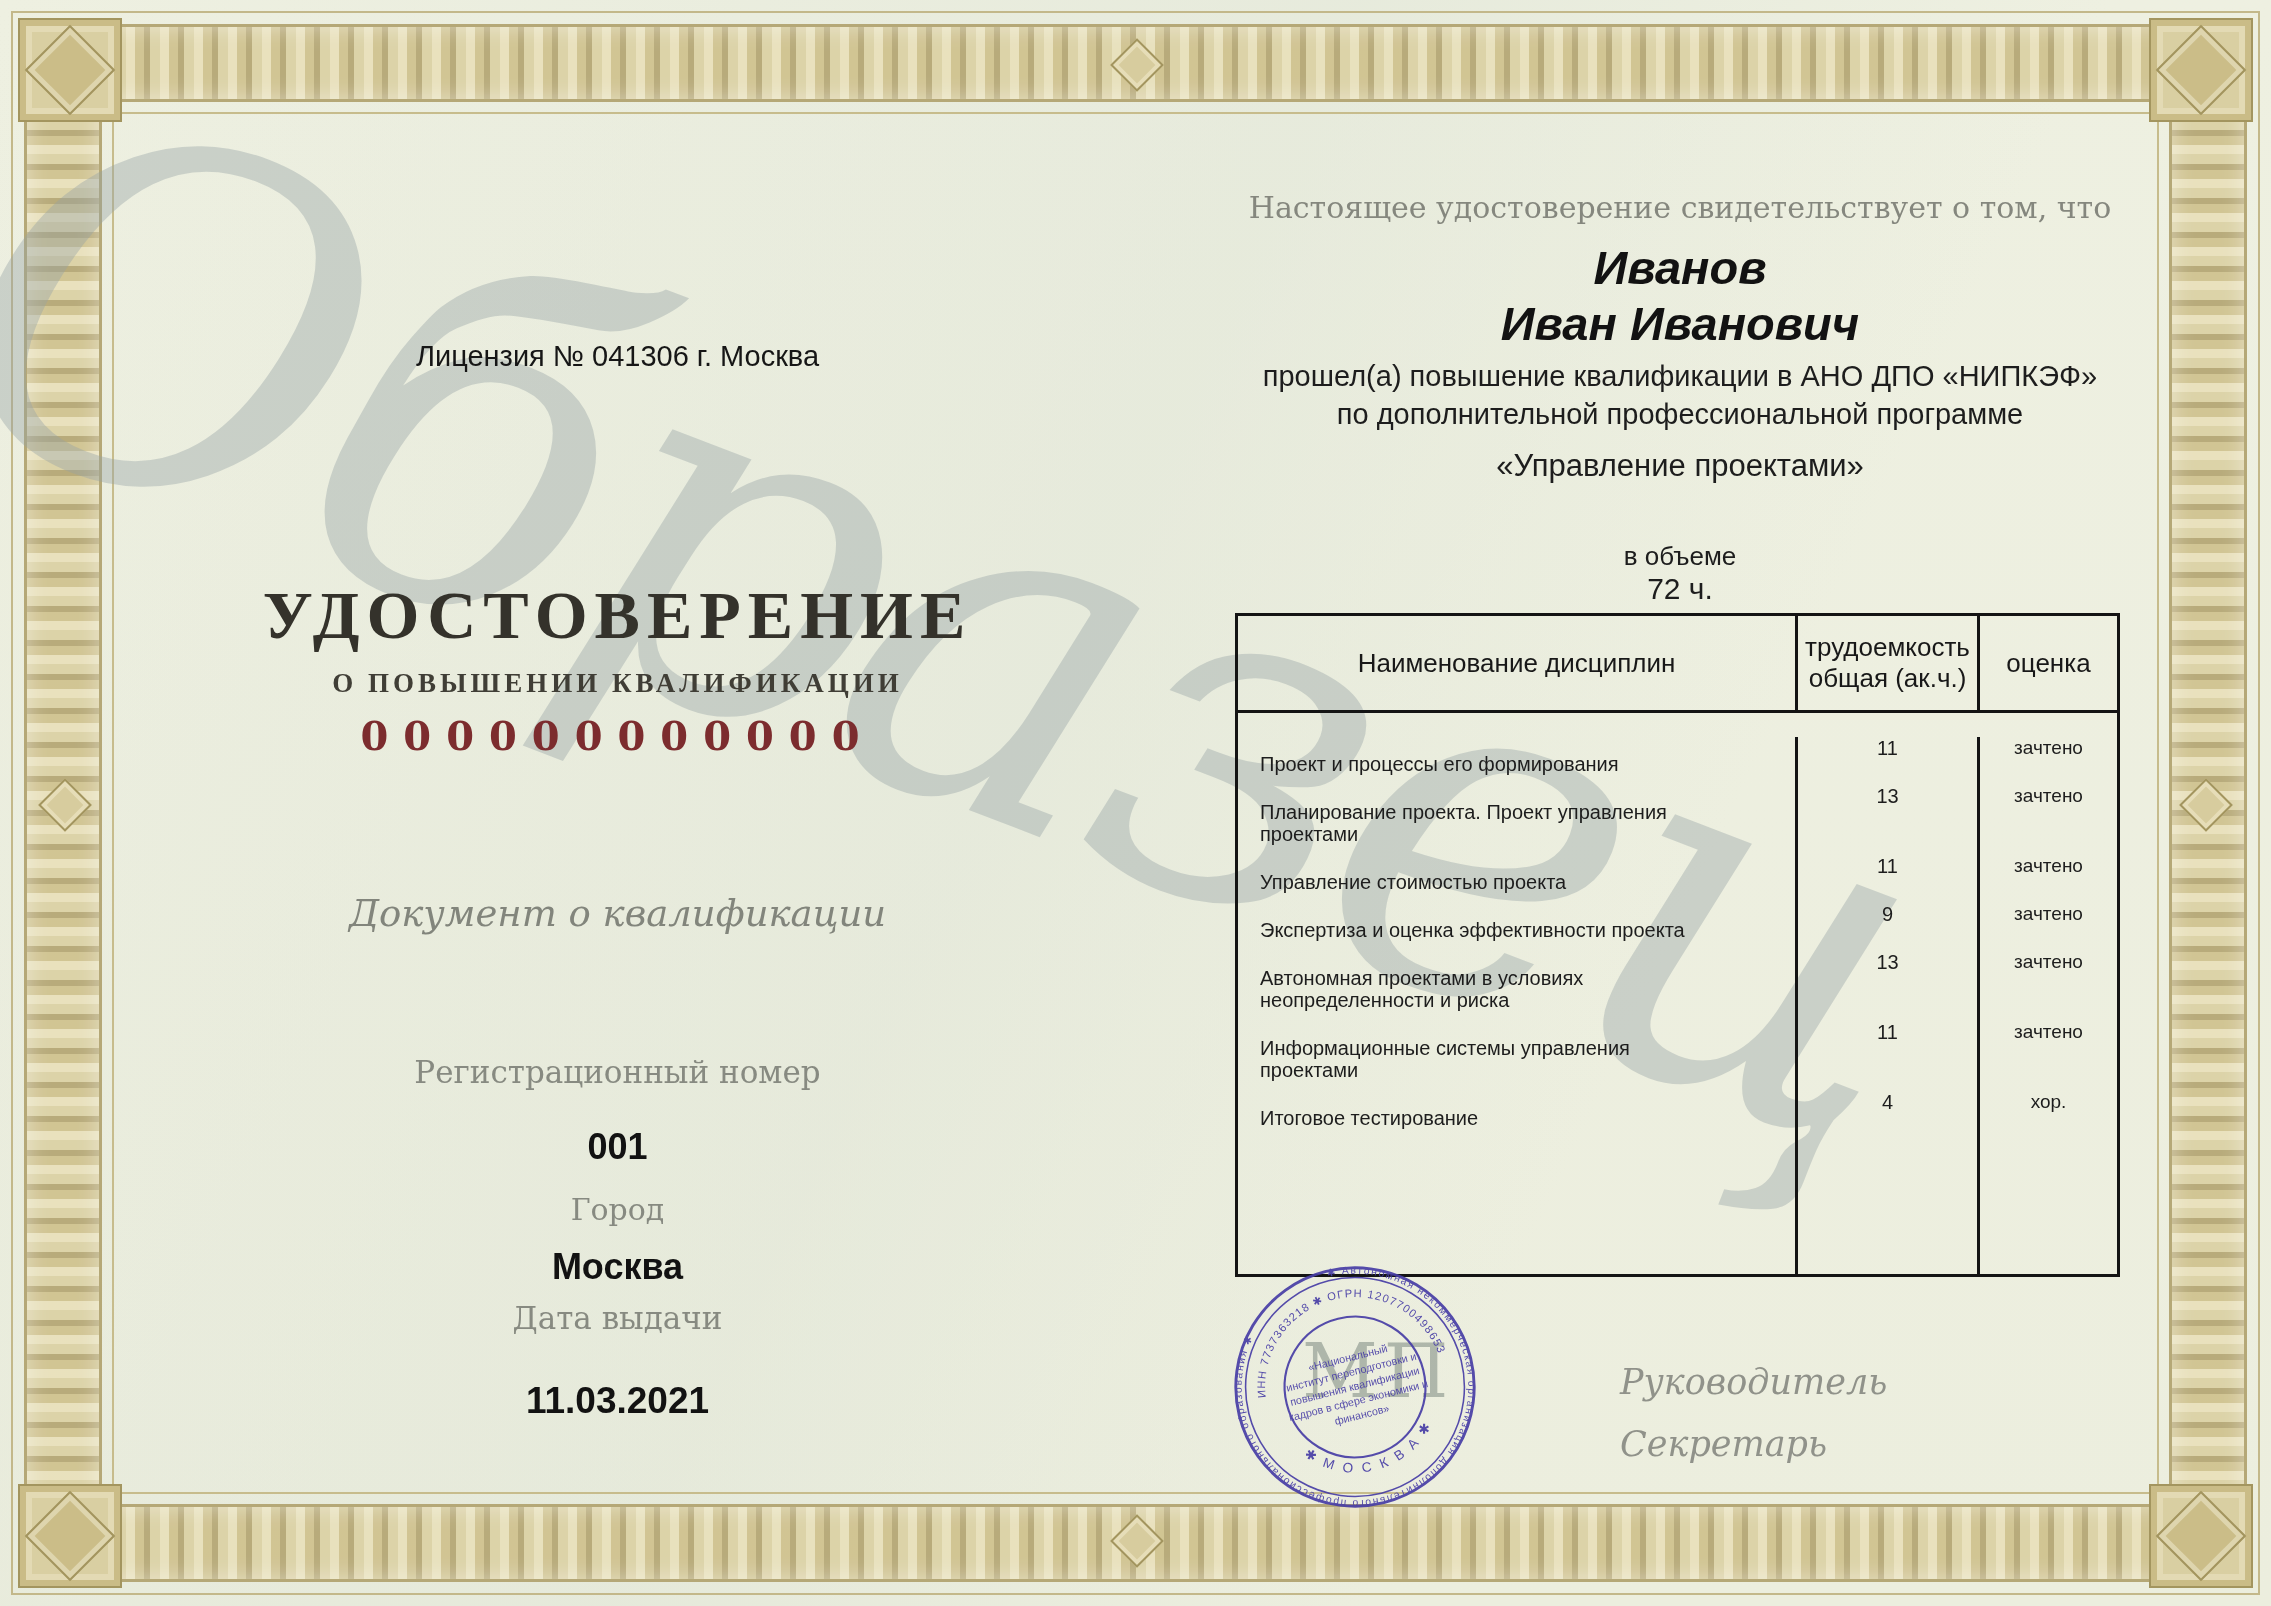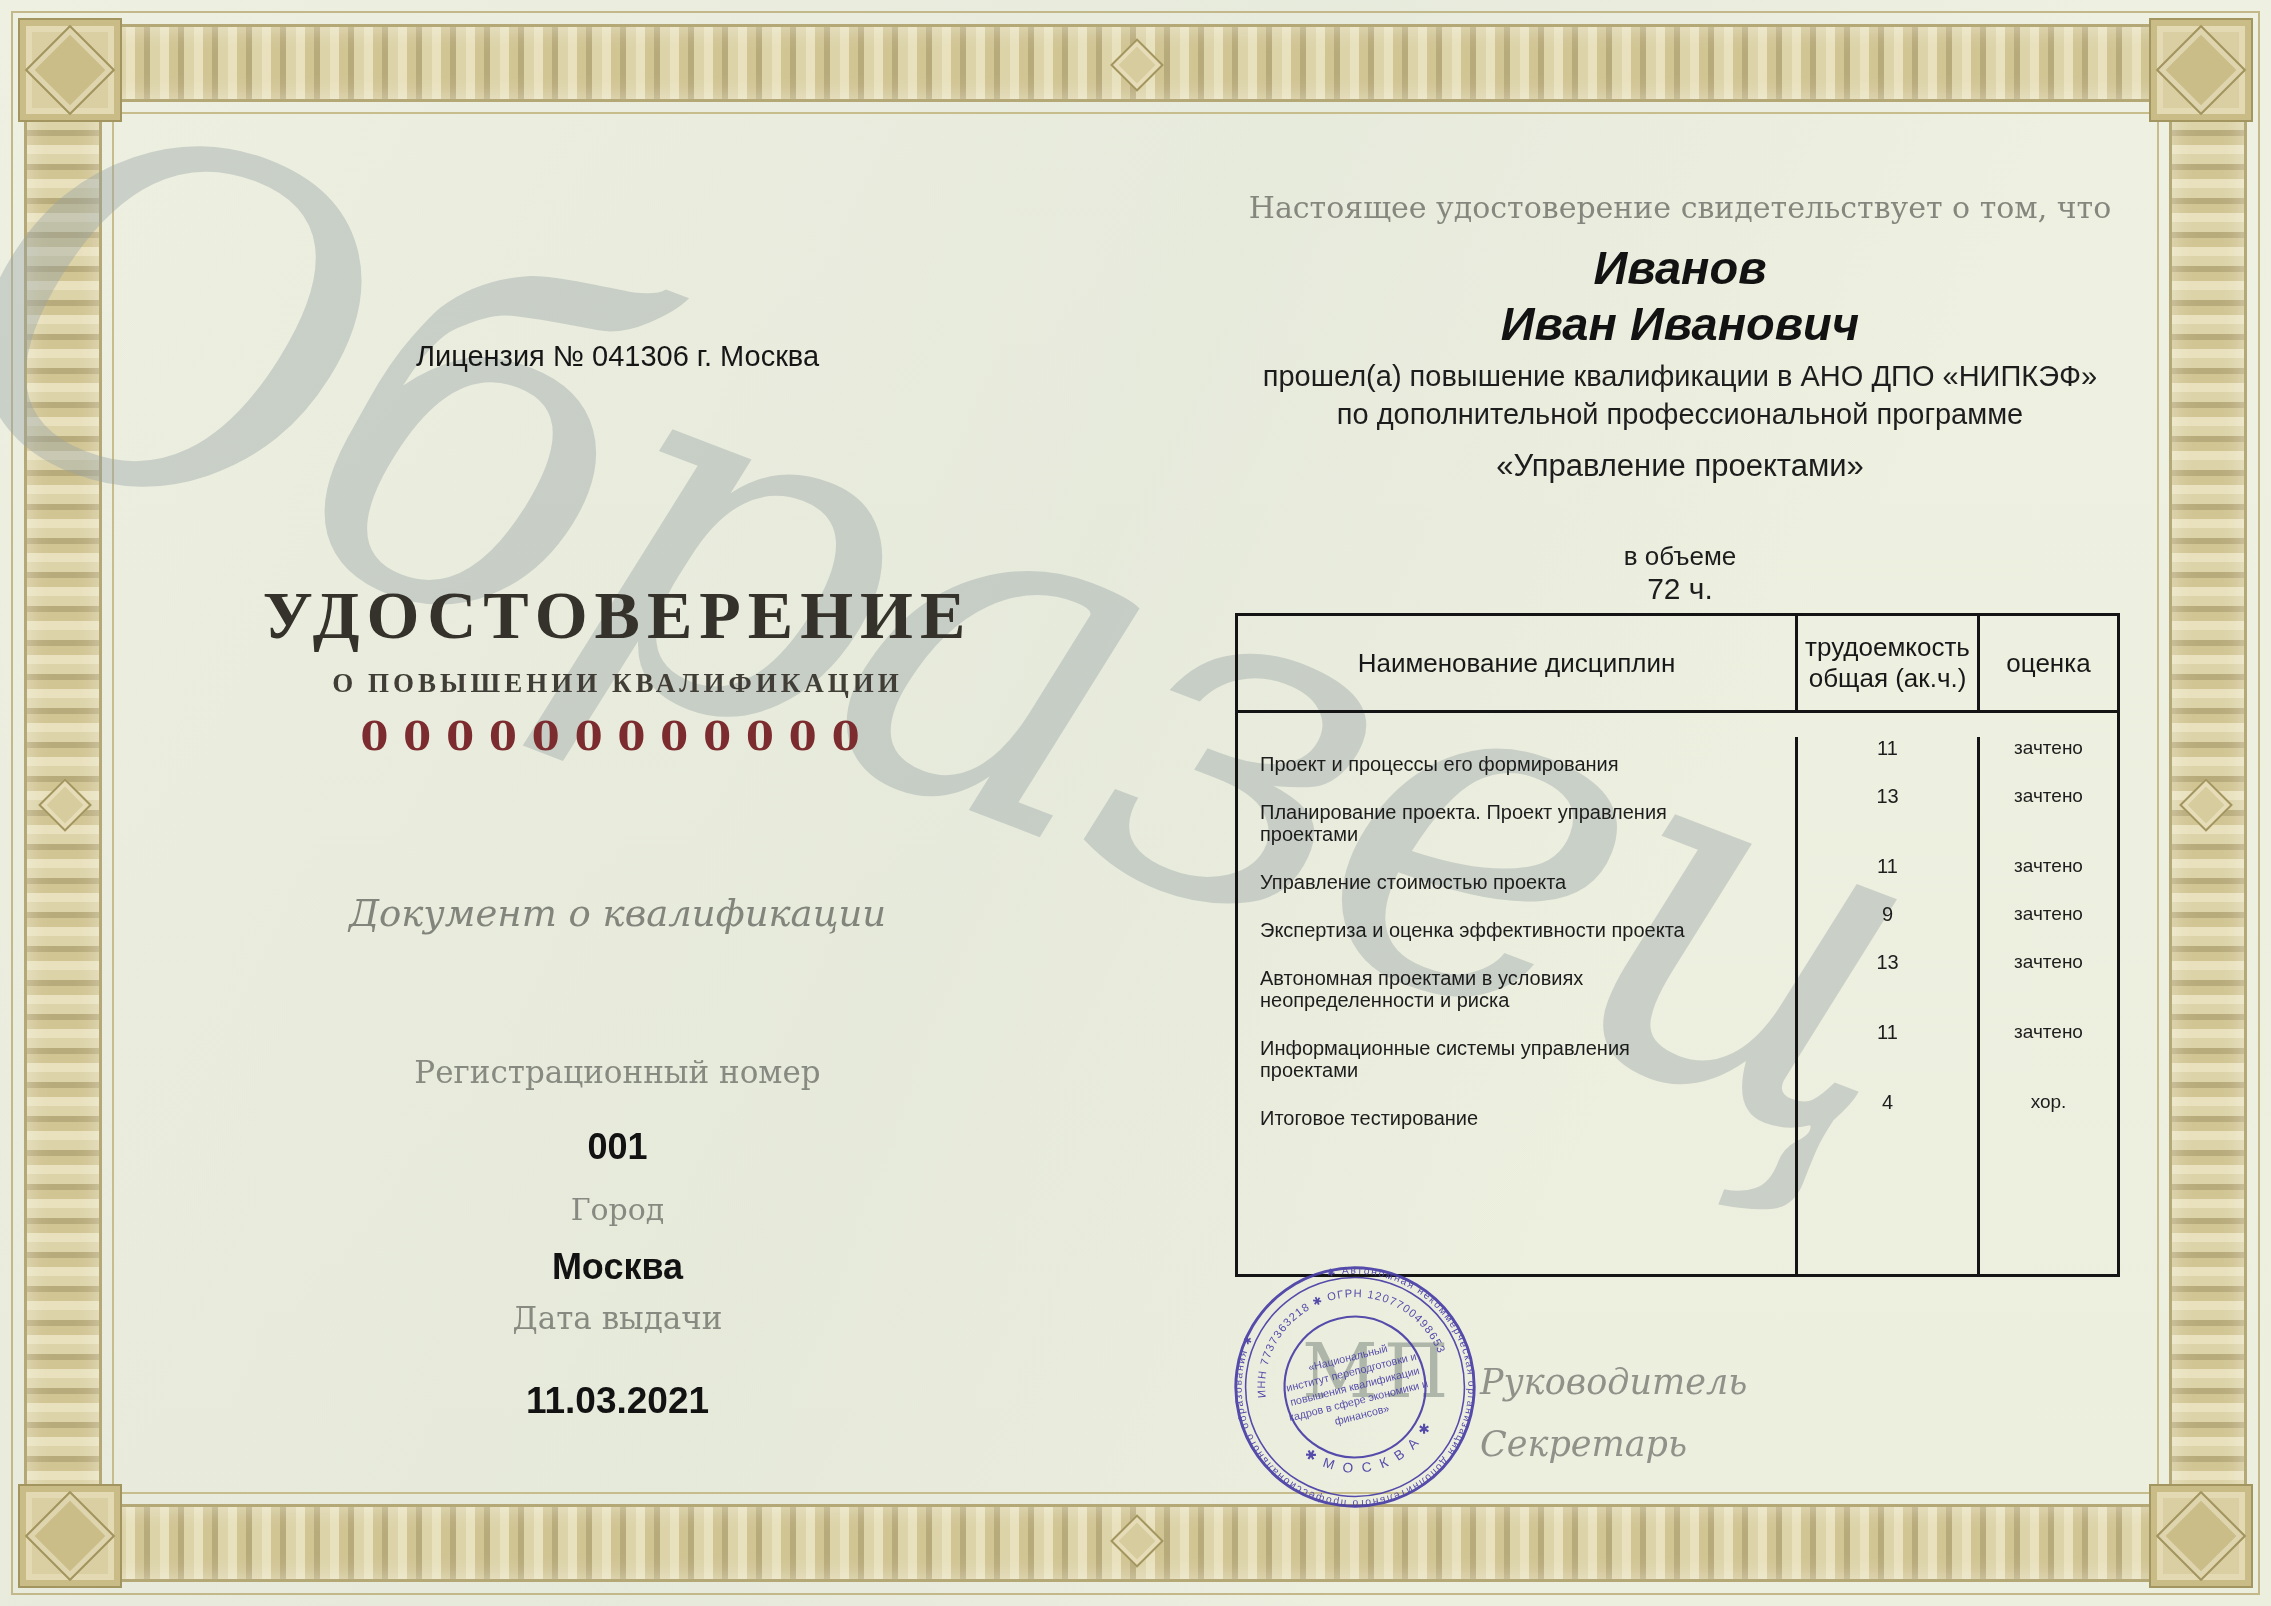--- a/index.html
+++ b/index.html
@@ -71,21 +71,21 @@
   .th{display:flex;align-items:center;justify-content:center;text-align:center;
     font-size:26px;color:#181818;padding:16px 6px;min-height:46px;}
   .cell-mid{border-left:3px solid #141414;border-right:3px solid #141414;}
   .tbody{flex:1;display:flex;flex-direction:column;padding-top:24px;}
   .trow{display:grid;grid-template-columns:557px 185px 1fr;}
   .trow .td-name{padding:0 30px 10px 22px;font-size:20px;line-height:22px;max-width:480px;box-sizing:border-box;margin-top:16px;}
   .trow .td-hours{text-align:center;font-size:20px;padding-bottom:10px;}
   .trow .td-grade{text-align:center;font-size:19px;padding-bottom:10px;}
   .tfill{flex:1;display:grid;grid-template-columns:557px 185px 1fr;}
   
-  .sig{left:1480px;font-family:"DejaVu Serif",serif;font-style:italic;font-size:35px;color:#90928a;}
+  .sig{left:1620px;font-family:"DejaVu Serif",serif;font-style:italic;font-size:35px;color:#90928a;}
   .mp{left:1302px;top:1328px;font-family:"DejaVu Serif",serif;font-size:74px;letter-spacing:6px;
       color:rgba(124,136,127,.55);z-index:2;}
   .stamp{position:absolute;left:1228px;top:1260px;width:254px;height:254px;z-index:4;
     transform:rotate(-14deg);opacity:.92;}
 </style>
 </head>
 <body>
 
 <div class="page">
 

